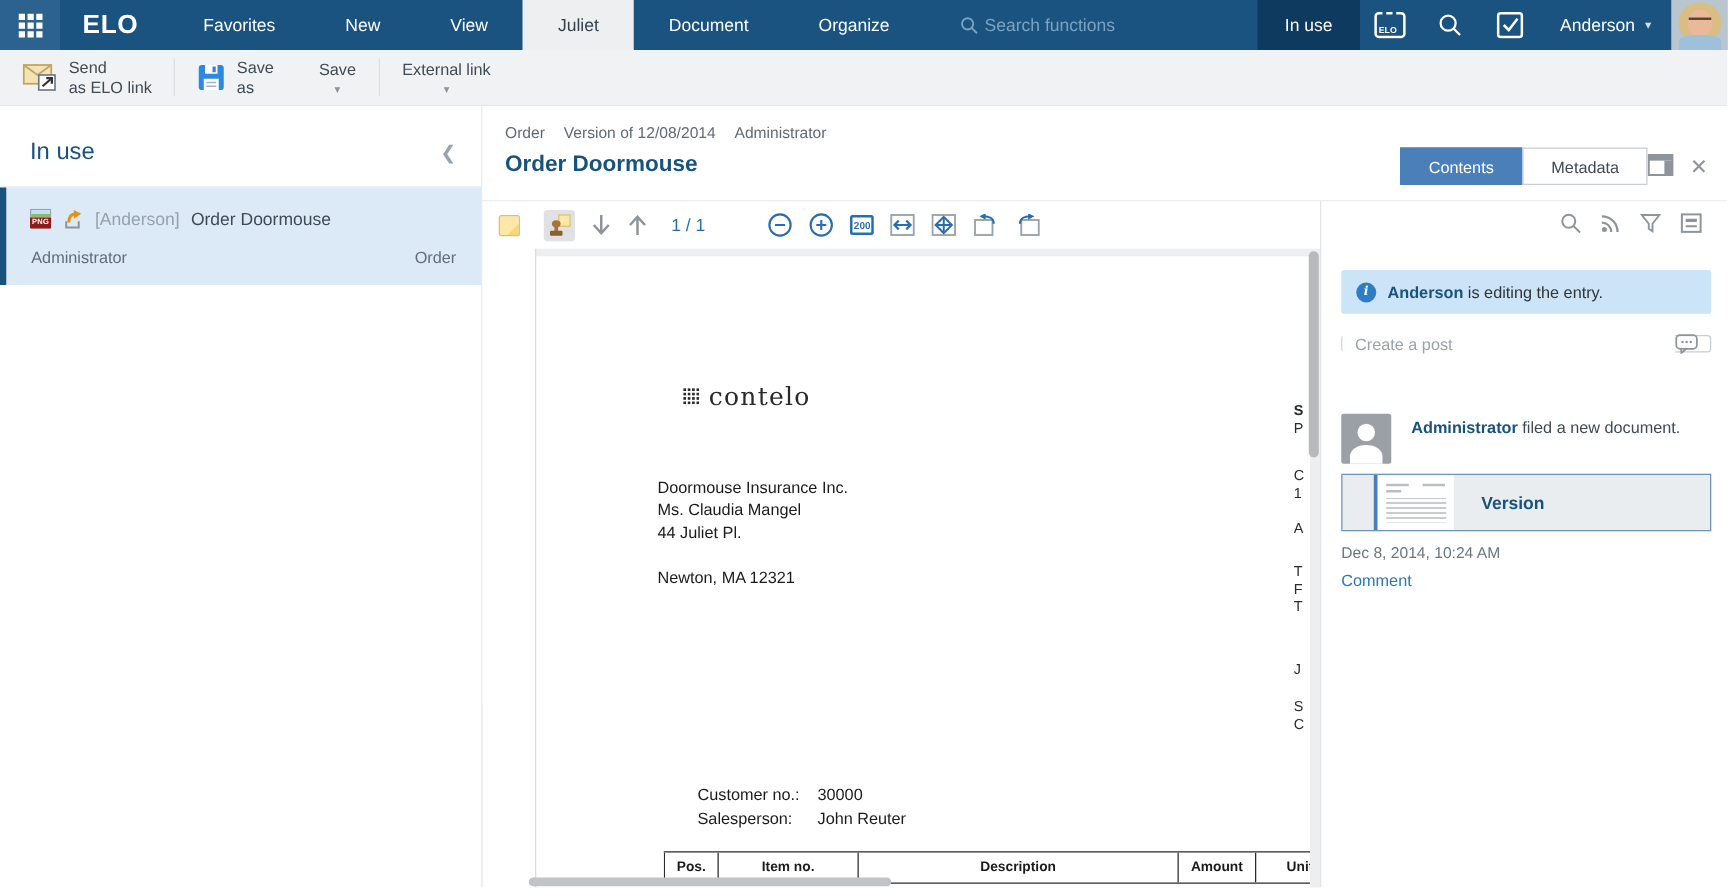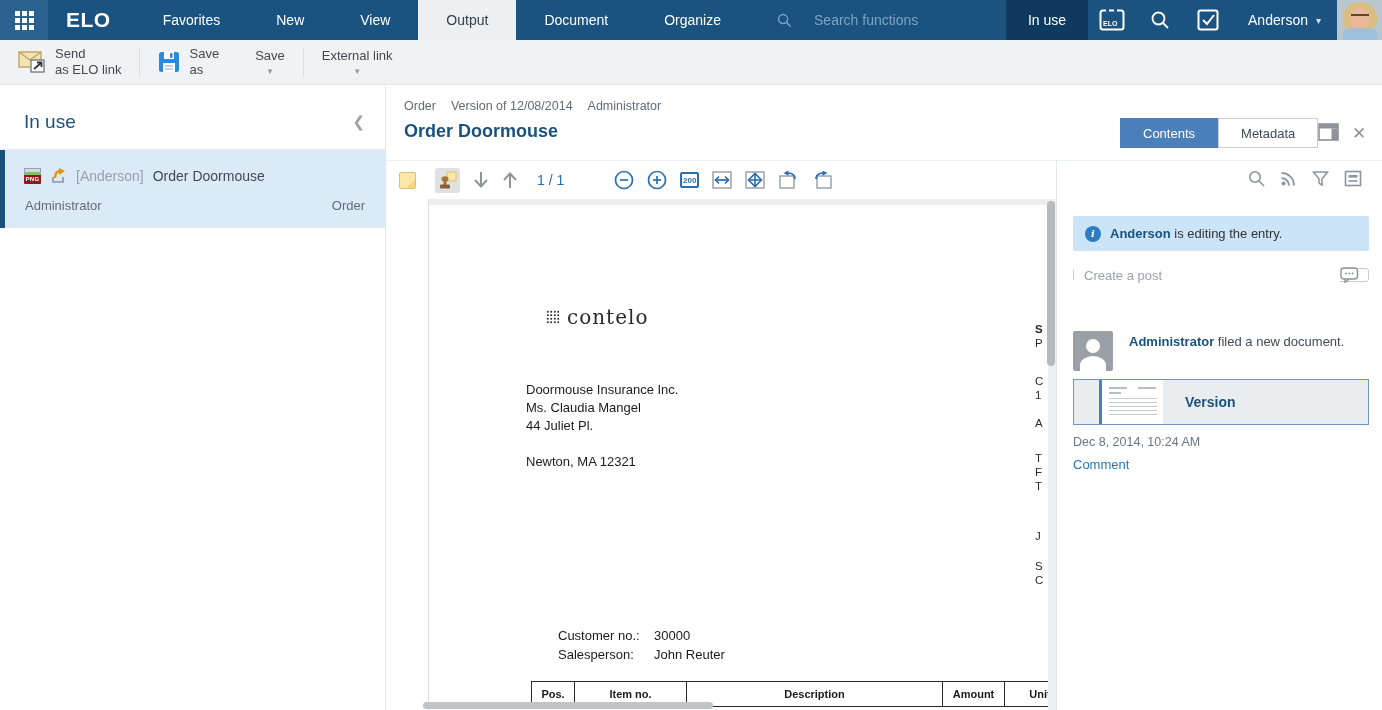--- a/index.html
+++ b/index.html
@@ -9,21 +9,21 @@
 
   
   .topbar { position:absolute; left:0; top:0; width:1382px; height:40px; background:#1a537f; display:flex; align-items:stretch; color:#fff; }
   .waffle { width:48px; height:40px; background:#2c628e; display:flex; align-items:center; justify-content:center; cursor:pointer; }
   .waffle-grid { display:grid; grid-template-columns:repeat(3,5px); grid-template-rows:repeat(3,5px); gap:2px; }
   .waffle-grid span { background:#fff; }
   .logo { display:flex; align-items:center; font-size:21px; font-weight:bold; letter-spacing:.5px; padding:0 24px 0 18px; }
   .nav { display:flex; align-items:stretch; }
   .nav-item { display:flex; align-items:center; padding:0 28px; font-size:14px; cursor:pointer; }
   .nav-item.active { background:#edeff1; color:#33424e; }
-  .topbar-search { display:flex; align-items:center; gap:22px; margin-left:28px; }
+  .topbar-search { display:flex; align-items:center; gap:5px; margin-left:28px; }
   .topbar-search svg { flex:0 0 auto; }
   .topbar-search input { background:transparent; border:none; outline:none; color:#cfe0ee; font-size:14px; width:150px; font-family:"Liberation Sans",sans-serif; }
   .topbar-search input::placeholder { color:#7ca3c1; }
   .topbar-right { margin-left:auto; display:flex; align-items:stretch; }
   .inuse-tab { display:flex; align-items:center; padding:0 22px; font-size:14px; background:#0d3a5e; cursor:pointer; }
   .icon-btn { width:48px; display:flex; align-items:center; justify-content:center; cursor:pointer; }
   .user-menu { display:flex; align-items:center; gap:8px; padding:0 16px; font-size:14px; cursor:pointer; }
   .caret { font-size:10px; color:#cfe0ee; }
   .avatar-photo { width:45px; height:40px; position:relative; overflow:hidden; background:#b9c6cf; cursor:pointer; }
   .avatar-photo .hair { position:absolute; left:6px; top:2px; width:34px; height:30px; border-radius:50% 50% 40% 40%; background:#d9bd83; }
@@ -39,21 +39,21 @@
   .drop-caret { font-size:9px; color:#8d949b; line-height:1; margin-top:2px; }
   .bar-sep { width:1px; height:30px; background:#dcdfe2; }
 
   
   .left-panel { position:absolute; left:0; top:85px; width:386px; height:625px; background:#fff; border-right:1px solid #e3e6e8; }
   .lp-header { display:flex; align-items:center; justify-content:space-between; padding:26px 20px 16px 24px; }
   .lp-title { font-size:19px; color:#1a527e; }
   .lp-collapse { color:#9aa2aa; font-size:15px; cursor:pointer; }
   .lp-divider { height:1px; background:#e7eaec; }
   .lp-item { position:relative; background:#dce9f6; border-left:5px solid #1a527e; padding:17px 20px 15px 19px; cursor:pointer; }
-  .lp-item-row1 { display:flex; align-items:center; gap:9px; font-size:14px; }
+  .lp-item-row1 { display:flex; gap:9px; font-size:14px; }
   .lock-owner { color:#96a1ab; }
   .item-name { color:#3f4a55; }
   .lp-item-row2 { display:flex; justify-content:space-between; margin-top:14px; font-size:13px; color:#626d78; padding-left:1px; }
   .png-icon { width:17px; height:16px; display:flex; flex-direction:column; border-radius:1px; overflow:hidden; }
   .png-icon .img-part { flex:1; background:linear-gradient(180deg,#bfe1f2 55%, #8fb96e 55%); border:1px solid #9aa2aa; border-bottom:none; }
   .png-icon .lbl-part { height:9px; background:#8f1a1a; color:#fff; font-size:6px; font-weight:bold; text-align:center; line-height:9px; letter-spacing:.3px; }
 
   
   .content-header { position:absolute; left:386px; top:85px; width:996px; height:75px; background:#fff; }
   .breadcrumb { position:absolute; left:18px; top:14px; display:flex; gap:15px; font-size:12.5px; color:#5f6b76; }
@@ -143,21 +143,21 @@
           <span></span>
           <span></span>
           <span></span>
         </div>
     </div>
     <div class="logo">ELO</div>
     <nav class="nav">
       <div class="nav-item">Favorites</div>
       <div class="nav-item">New</div>
       <div class="nav-item">View</div>
-      <div class="nav-item active">Output</div>
+      <div class="nav-item active">Juliet</div>
       <div class="nav-item">Document</div>
       <div class="nav-item">Organize</div>
     </nav>
     <div class="topbar-search">
       <svg width="15" height="15" viewBox="0 0 16 16">
           <circle cx="6.5" cy="6.5" r="4.8" fill="none" stroke="#7ca3c1" stroke-width="1.6"></circle>
           <line x1="10.2" y1="10.2" x2="14.5" y2="14.5" stroke="#7ca3c1" stroke-width="1.6"></line>
         </svg>
       <input type="text" placeholder="Search functions" style="">
     </div>

